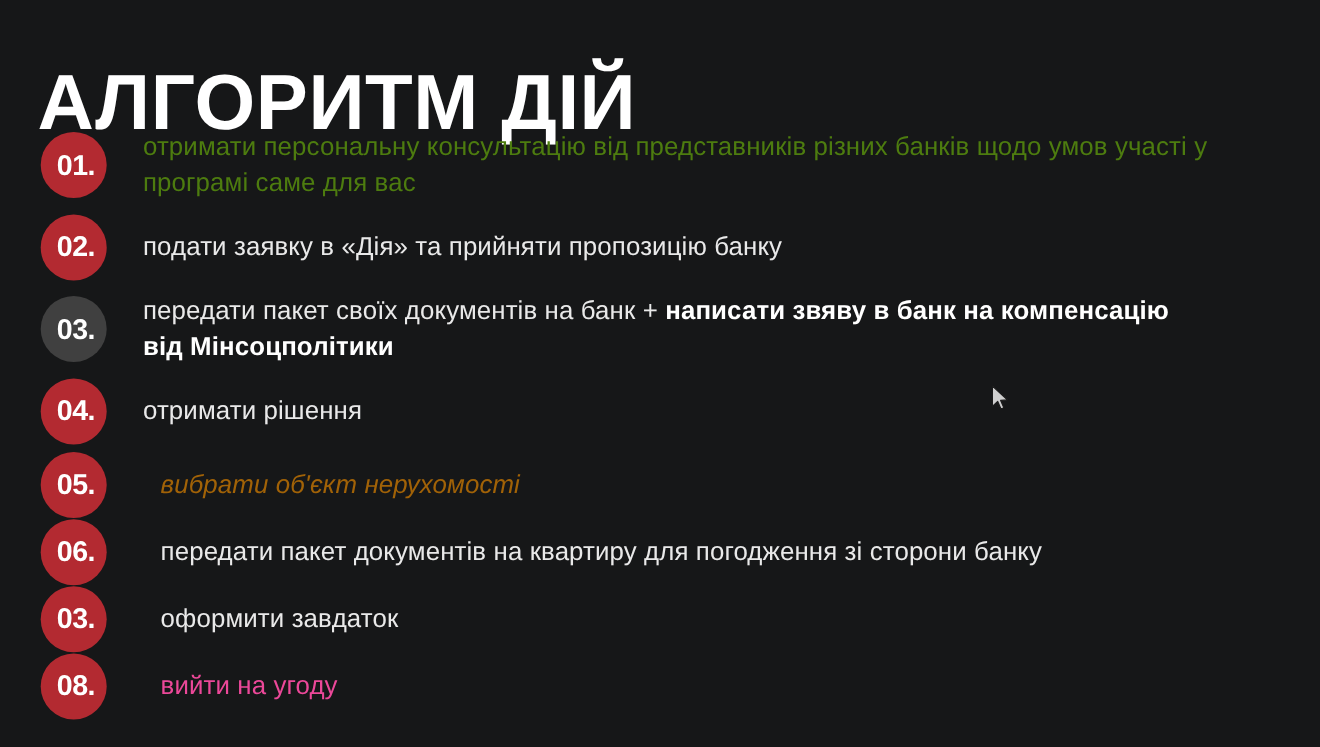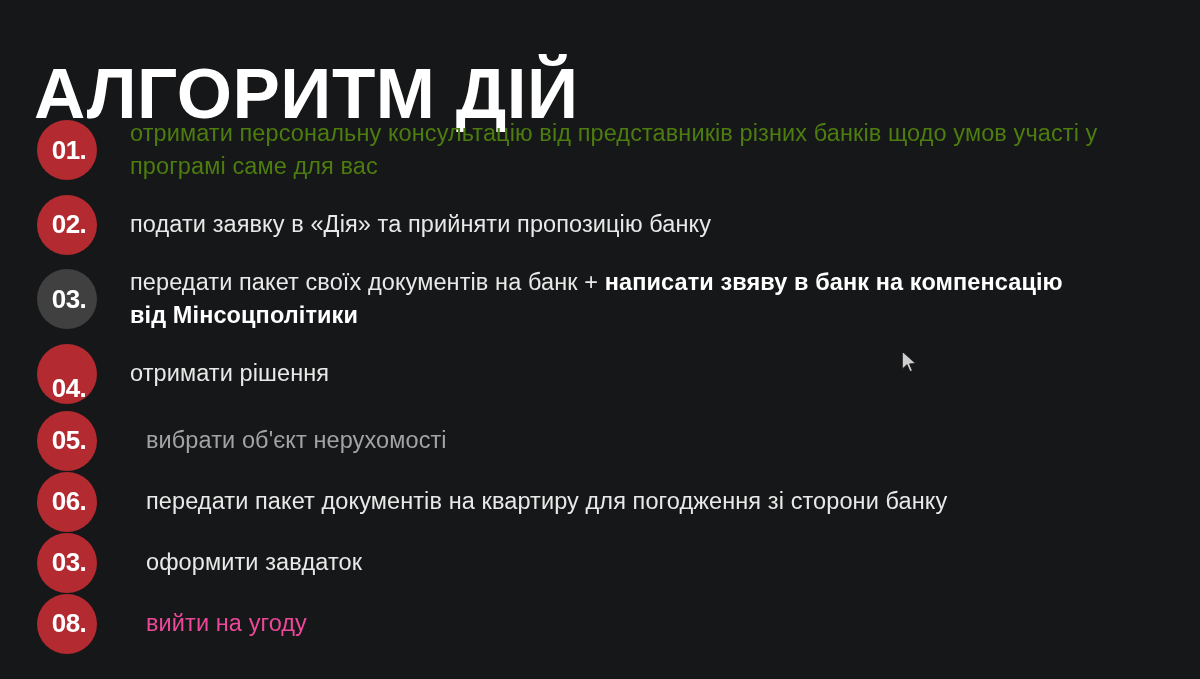--- a/index.html
+++ b/index.html
@@ -143,33 +143,33 @@
     </div>
 
     <div class="step h-tall">
       <div class="badge" style="background: #404040;">
         <span class="badge-label">03.</span>
       </div>
       <div class="step-text two-line-narrow" style="color: rgb(233, 233, 233);"><span>передати пакет своїх документів на банк + </span><b class="bold">написати звяву в банк на компенсацію від Мінсоцполітики</b></div>
     </div>
 
     <div class="step h-mid">
-      <div class="badge" style="background: rgb(179, 42, 49); align-items: flex-end;">
+      <div class="badge" style="background: rgb(179, 42, 49);">
         <span class="badge-label">04.</span>
       </div>
       <div class="step-text" style="color: rgb(233, 233, 233);">
         <span>отримати рішення</span>
       </div>
     </div>
 
     <div class="step h-short">
       <div class="badge" style="background: rgb(179, 42, 49);">
         <span class="badge-label">05.</span>
       </div>
-      <div class="step-text" style="color: #a3a3a3;">
+      <div class="step-text" style="color: #a16207; font-style: italic;">
         <span>вибрати об'єкт нерухомості</span>
       </div>
     </div>
 
     <div class="step h-short">
       <div class="badge" style="background: rgb(179, 42, 49);">
         <span class="badge-label">06.</span>
       </div>
       <div class="step-text" style="color: rgb(233, 233, 233);">
         <span>передати пакет документів на квартиру для погодження зі сторони банку</span>

